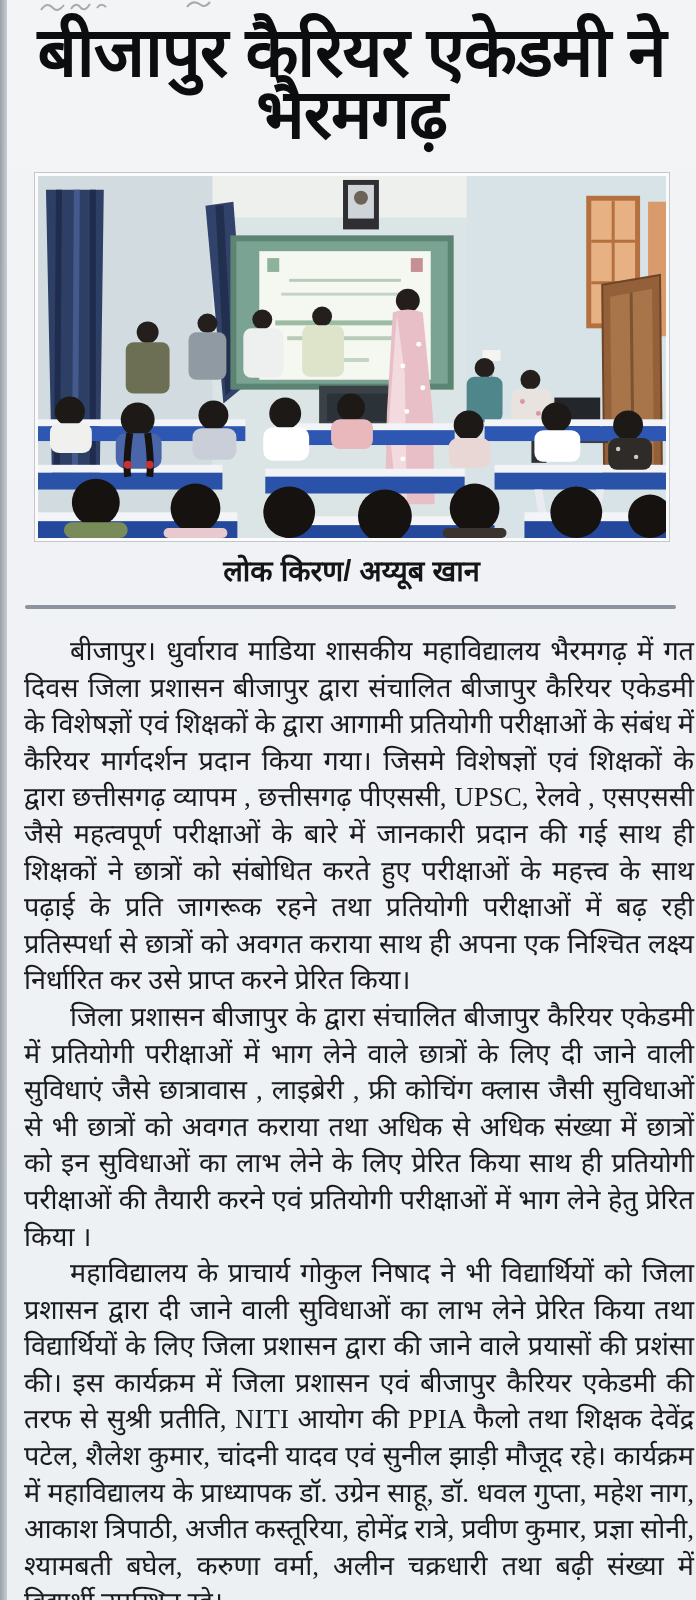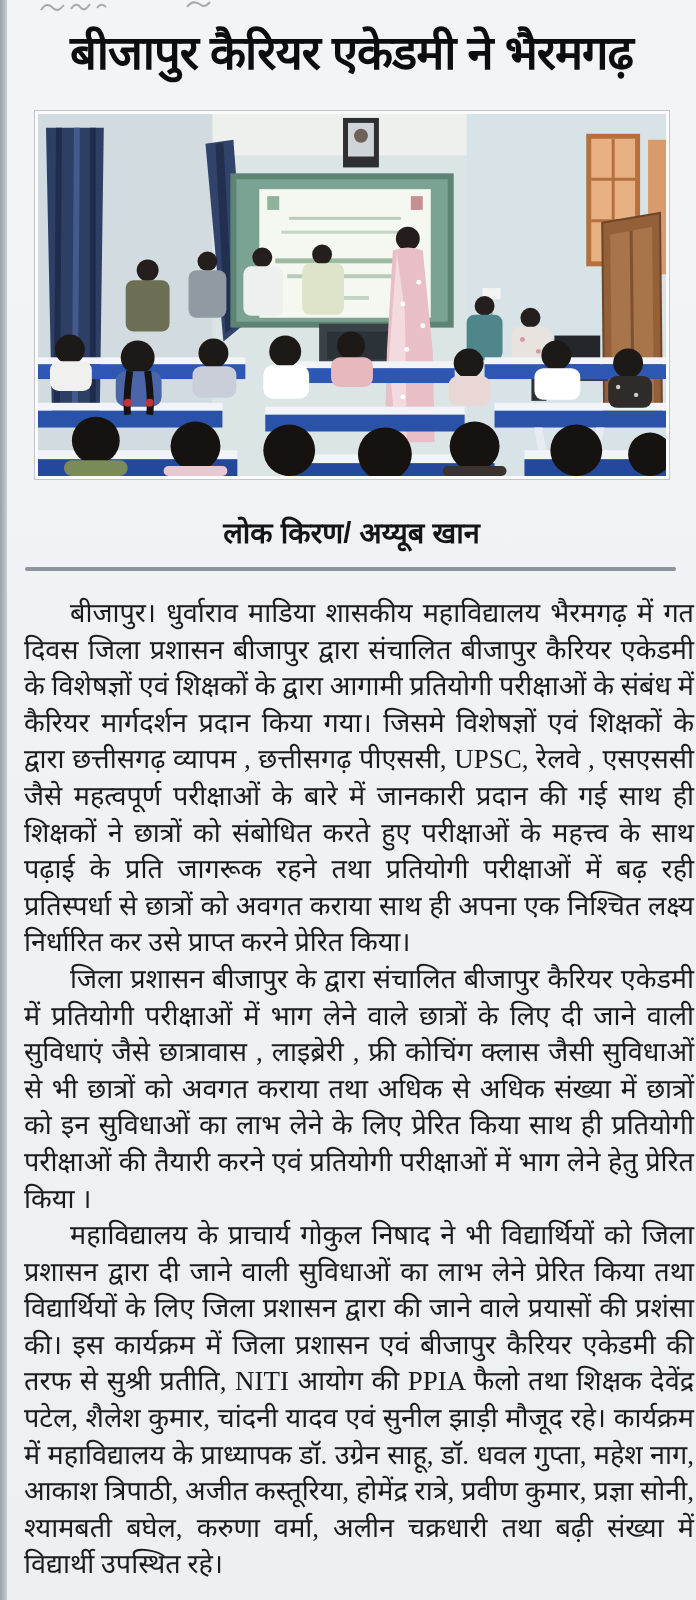--- a/index.html
+++ b/index.html
@@ -21,37 +21,37 @@
   }
   .edge-fragment {
     position: absolute; top: 0; left: 30px; width: 220px; height: 14px;
     opacity: .55;
   }
   .headline {
     margin: 22px 8px 0 8px;
     text-align: center;
     font-family: "Liberation Sans", "DejaVu Sans", sans-serif;
     font-weight: 800;
-    font-size: 47px;
+    font-size: 69px;
     line-height: 62px;
     color: #0c0d0e;
     letter-spacing: -1px;
   }
   .headline span { display: block; }
   .photo-wrap {
     margin: 26px auto 0 auto;
     width: 628px; height: 362px;
     background: #fbfbfb;
     border: 1px solid #c3c7cc;
     padding: 3px;
     box-sizing: content-box;
   }
   .photo-wrap svg { display: block; width: 100%; height: 100%; }
   .byline {
-    margin-top: 32px;
+    margin-top: 8px;
     text-align: center;
     font-family: "Liberation Sans", "DejaVu Sans", sans-serif;
     font-weight: 700;
     font-size: 29px;
     color: #141517;
   }
   .rule {
     height: 4px;
     background: #8d949d;
     margin: 16px 20px 12px 18px;

